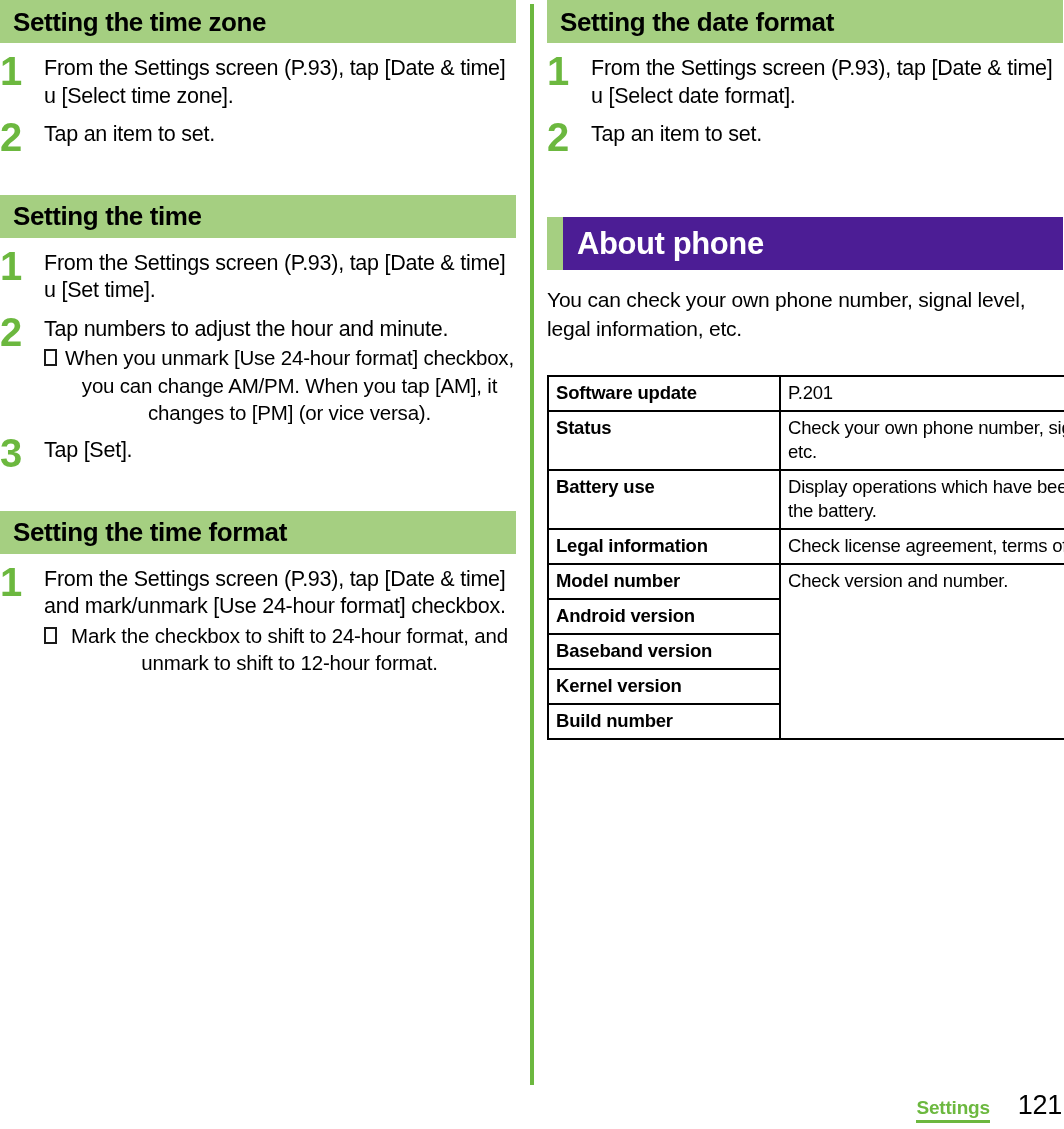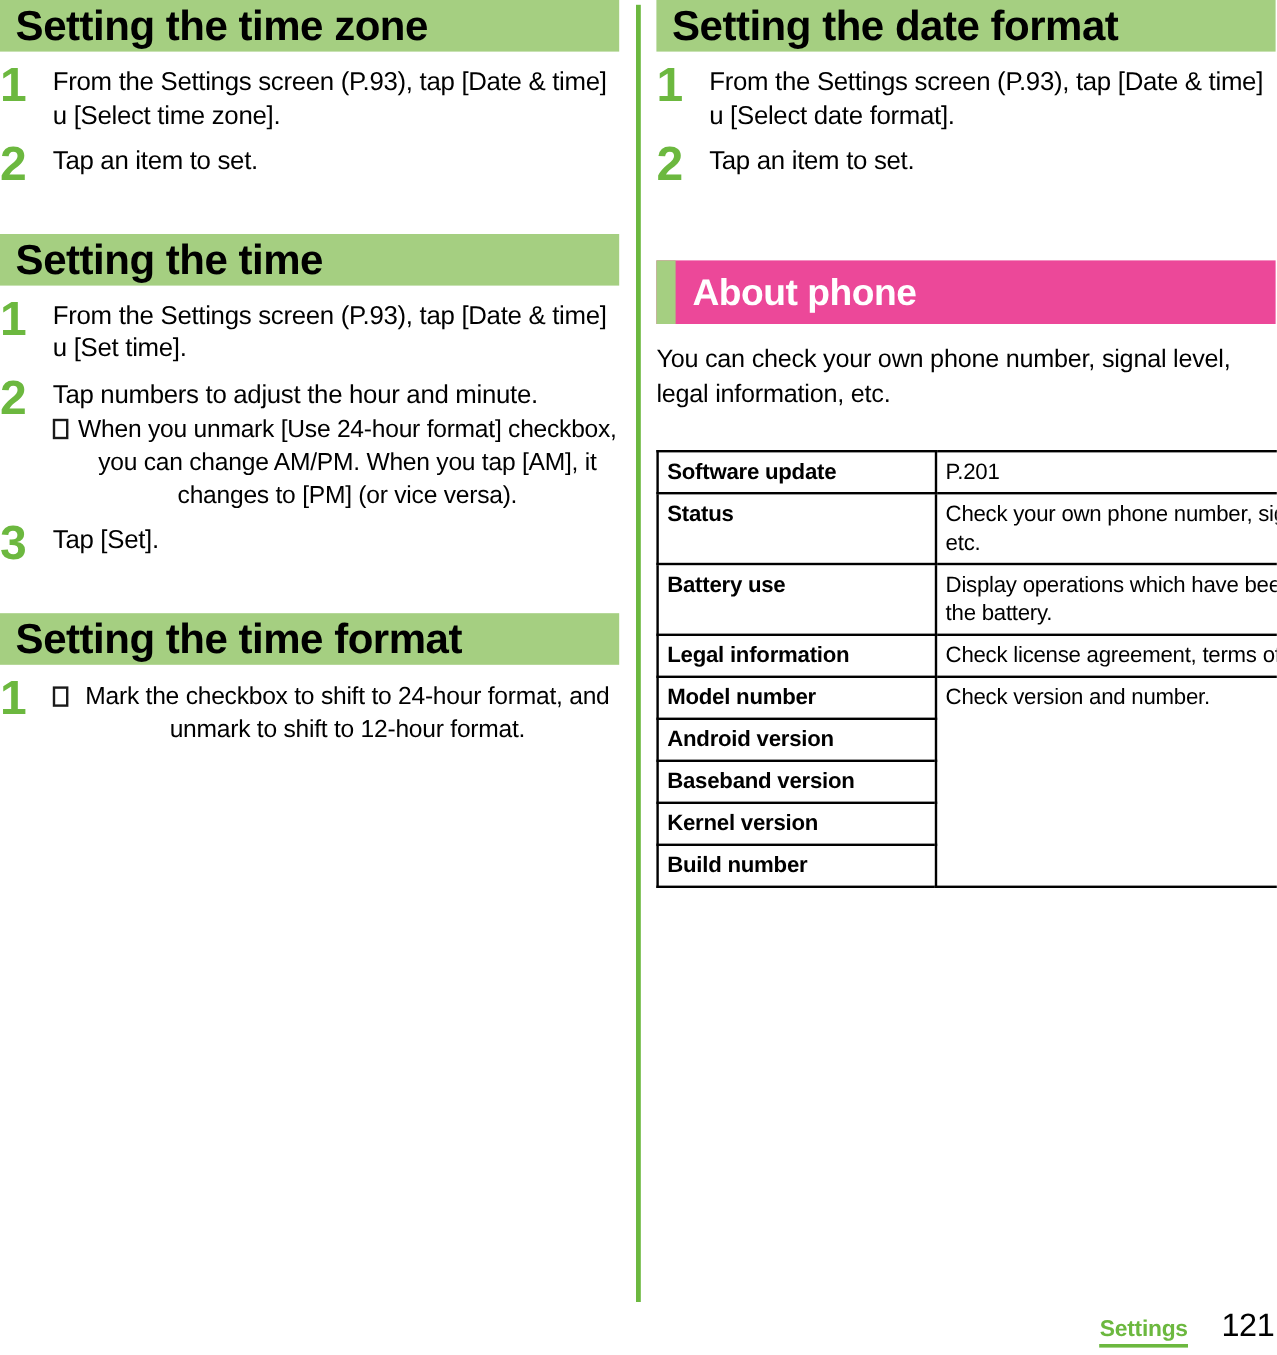--- a/index.html
+++ b/index.html
@@ -40,32 +40,32 @@
   .sect-head {
     background: #a5cf81;
     height: 43px;
     display: flex;
     align-items: center;
     padding-left: 13px;
     box-sizing: border-box;
     margin-bottom: 10px;
   }
   .sect-head .sect-title {
-    font-size: 35px;
+    font-size: 26px;
     font-weight: bold;
     letter-spacing: -0.4px;
     color: #000;
     line-height: 1;
   }
 
   .chapter-head {
     height: 53px;
     display: flex;
     align-items: center;
-    background: #ec4899;
+    background: #4c1d95;
     border-left: 16px solid #a5cf81;
     box-sizing: border-box;
     padding-left: 14px;
     margin-bottom: 16px;
   }
   .chapter-head .chapter-title {
     font-size: 31px;
     font-weight: bold;
     color: #ffffff;
     letter-spacing: -0.4px;
@@ -233,20 +233,21 @@
 
     <div class="spacer-md"></div>
 
     <div>
       <div class="sect-head">
         <span class="sect-title">Setting the time format</span>
       </div>
       <div class="step">
         <div class="step-num">1</div>
         <div class="step-body">
+          <div class="step-text">From the Settings screen (P.93), tap [Date &amp; time] and mark/unmark [Use 24-hour format] checkbox.</div>
           <div class="note">
             <span class="note-marker"></span>
             <span class="note-text">Mark the checkbox to shift to 24-hour format, and unmark to shift to 12-hour format.</span>
           </div>
         </div>
       </div>
     </div>
 
   </div>
 

